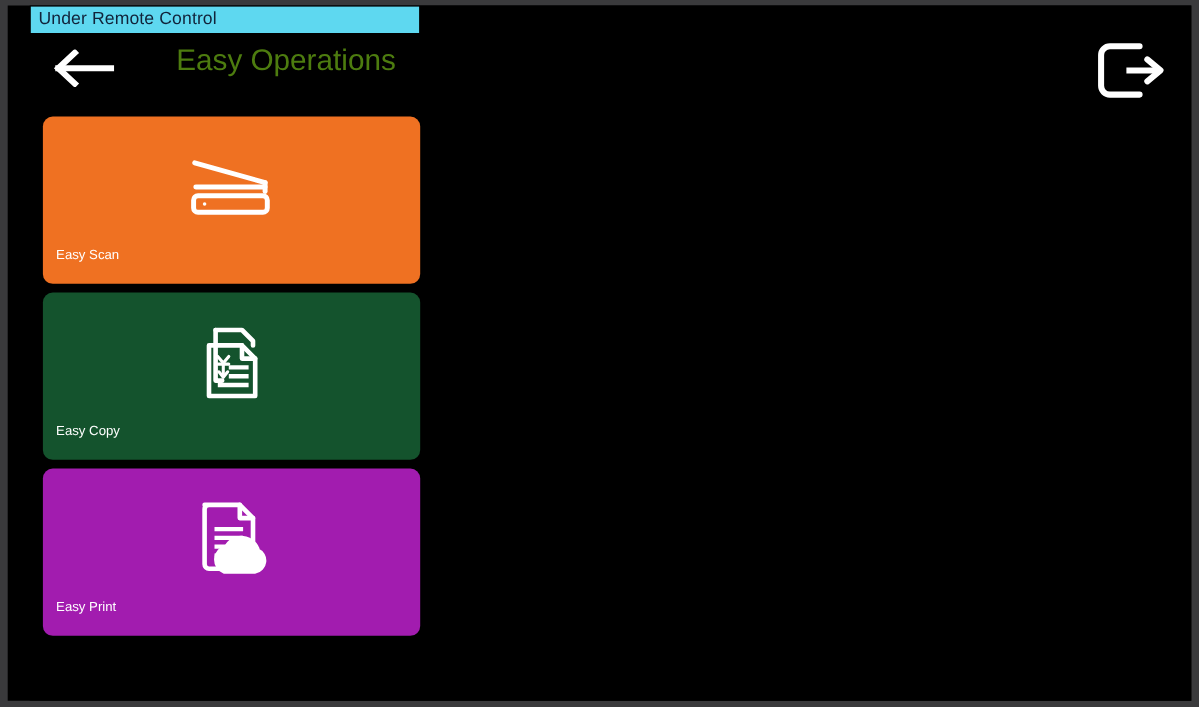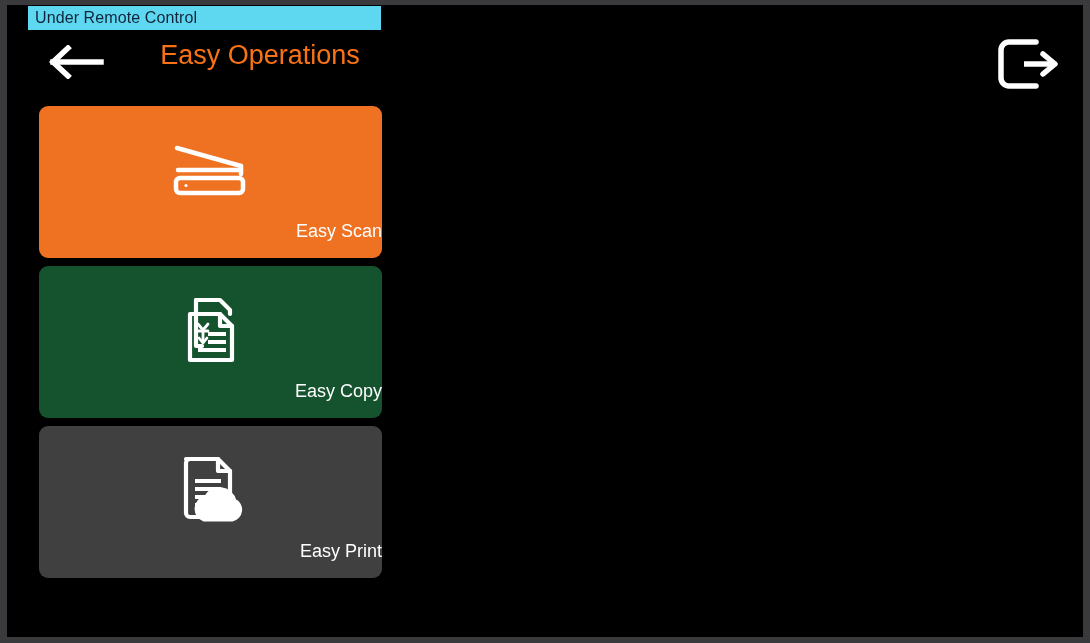--- a/index.html
+++ b/index.html
@@ -80,21 +80,21 @@
     justify-content: center;
     cursor: pointer;
   }
 
   #page-title {
     position: absolute;
     left: 104px;
     top: 8px;
     width: 258px;
     text-align: center;
-    color: #f97316;
+    color: #4d7c0f;
     font-size: 27px;
     line-height: 34px;
     white-space: nowrap;
   }
 
   #logout-button {
     position: absolute;
     right: 18px;
     top: 4px;
     width: 72px;
@@ -129,23 +129,23 @@
     height: 76px;
     display: flex;
     align-items: center;
     justify-content: center;
   }
   .tile .tile-label {
     position: absolute;
     left: 12px;
     right: 0;
     bottom: 16px;
-    text-align: right;
+    text-align: left;
     color: #ffffff;
-    font-size: 18px;
+    font-size: 12px;
     line-height: 22px;
     white-space: nowrap;
   }
 </style>
 </head>
 <body>
 
 <div id="device-frame">
   <div id="screen">
 
@@ -211,21 +211,21 @@
                 <line x1="22" y1="37" x2="32" y2="37"></line>
                 <line x1="27" y1="36" x2="27" y2="48"></line>
                 <polyline points="23,44 27,49 31,44"></polyline>
               </g>
             </g>
           </svg>
         </div>
         <div class="tile-label">Easy Copy</div>
       </div>
 
-      <div class="tile" style="background:#404040">
+      <div class="tile" style="background:#a21caf">
         <div class="tile-icon">
           <svg width="74" height="74" viewBox="0 0 74 74">
             <g stroke="#ffffff" fill="none" stroke-linecap="round" stroke-linejoin="round">
               <path d="M12 6 H44 L56 18 V60 a4 4 0 0 1 -4 4 H16 a4 4 0 0 1 -4 -4 V10 a4 4 0 0 1 4 -4 Z" stroke-width="4.2"></path>
               <path d="M44 6 V18 H56" stroke-width="4.2"></path>
               <g stroke-width="3.8" stroke-linecap="butt">
                 <line x1="21" y1="28" x2="47" y2="28"></line>
                 <line x1="21" y1="36" x2="47" y2="36"></line>
                 <line x1="21" y1="44" x2="47" y2="44"></line>
                 <line x1="21" y1="52" x2="38" y2="52"></line>

